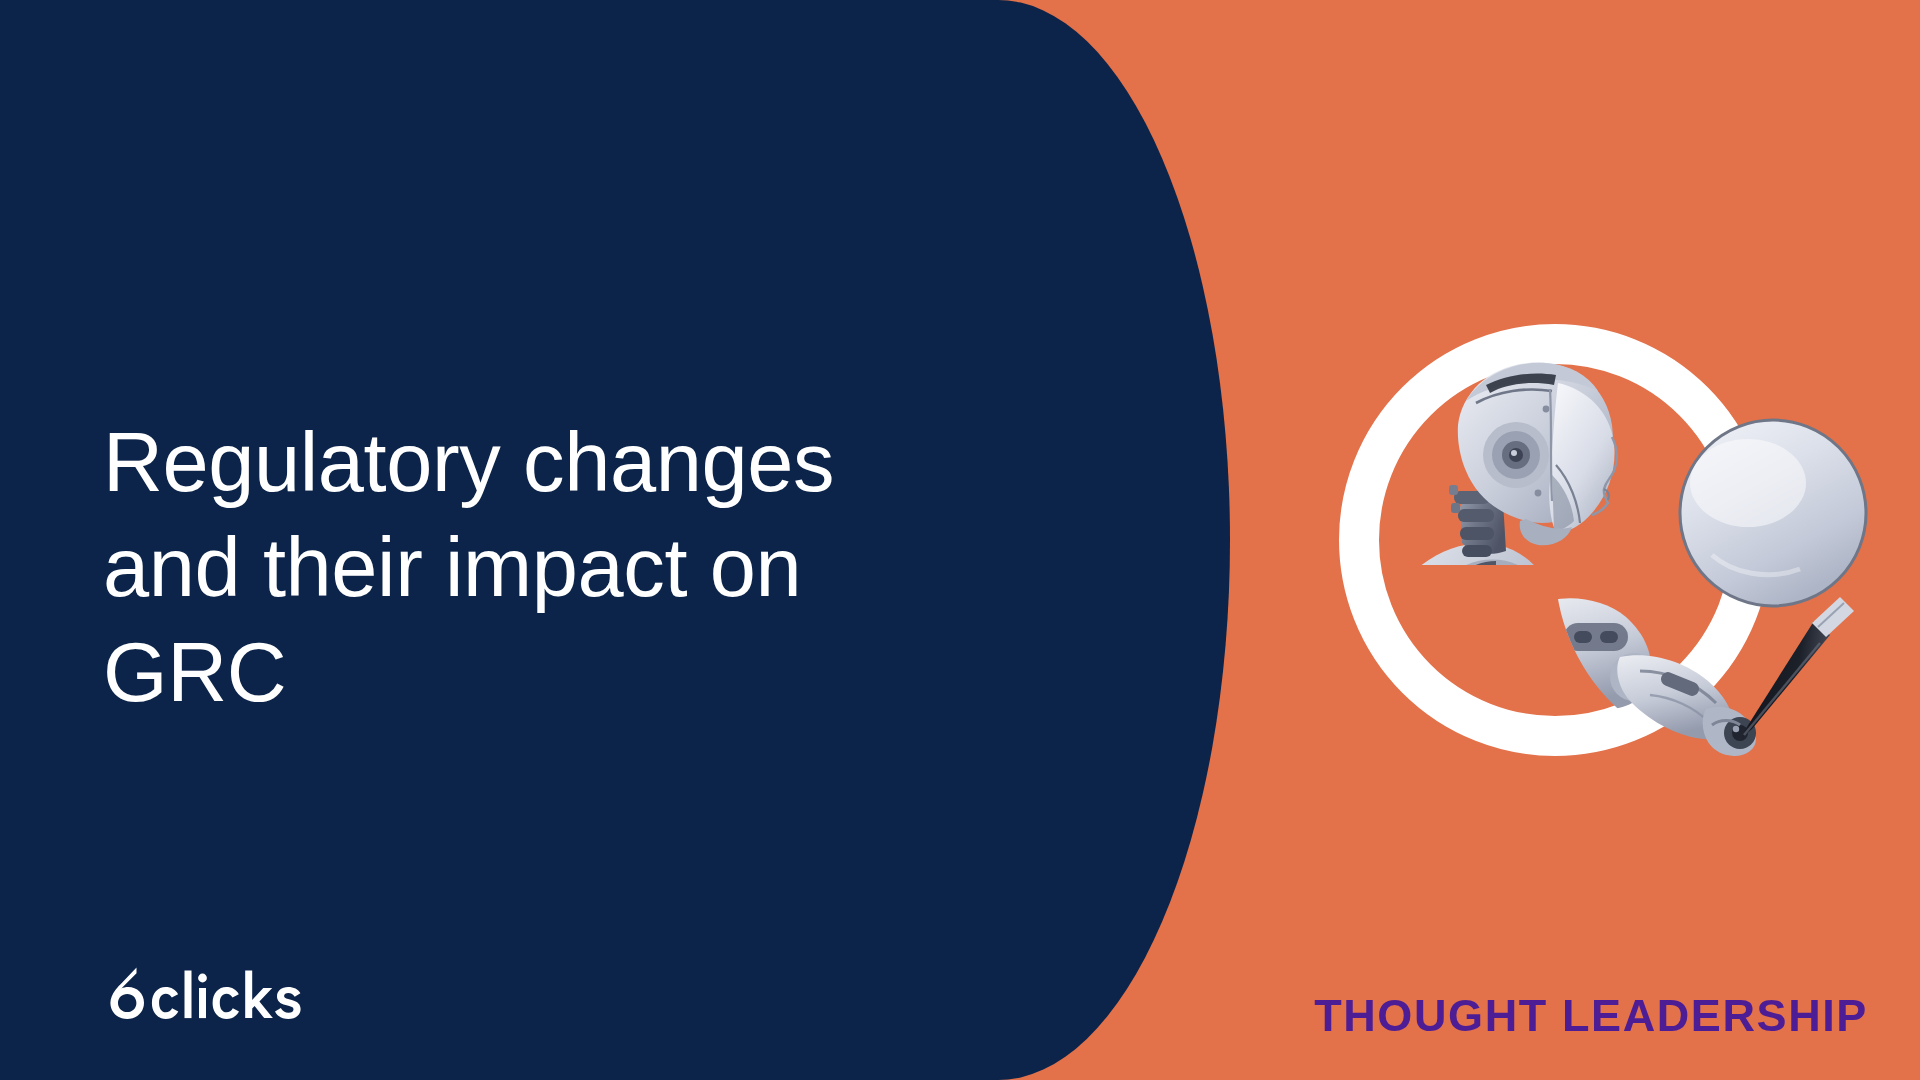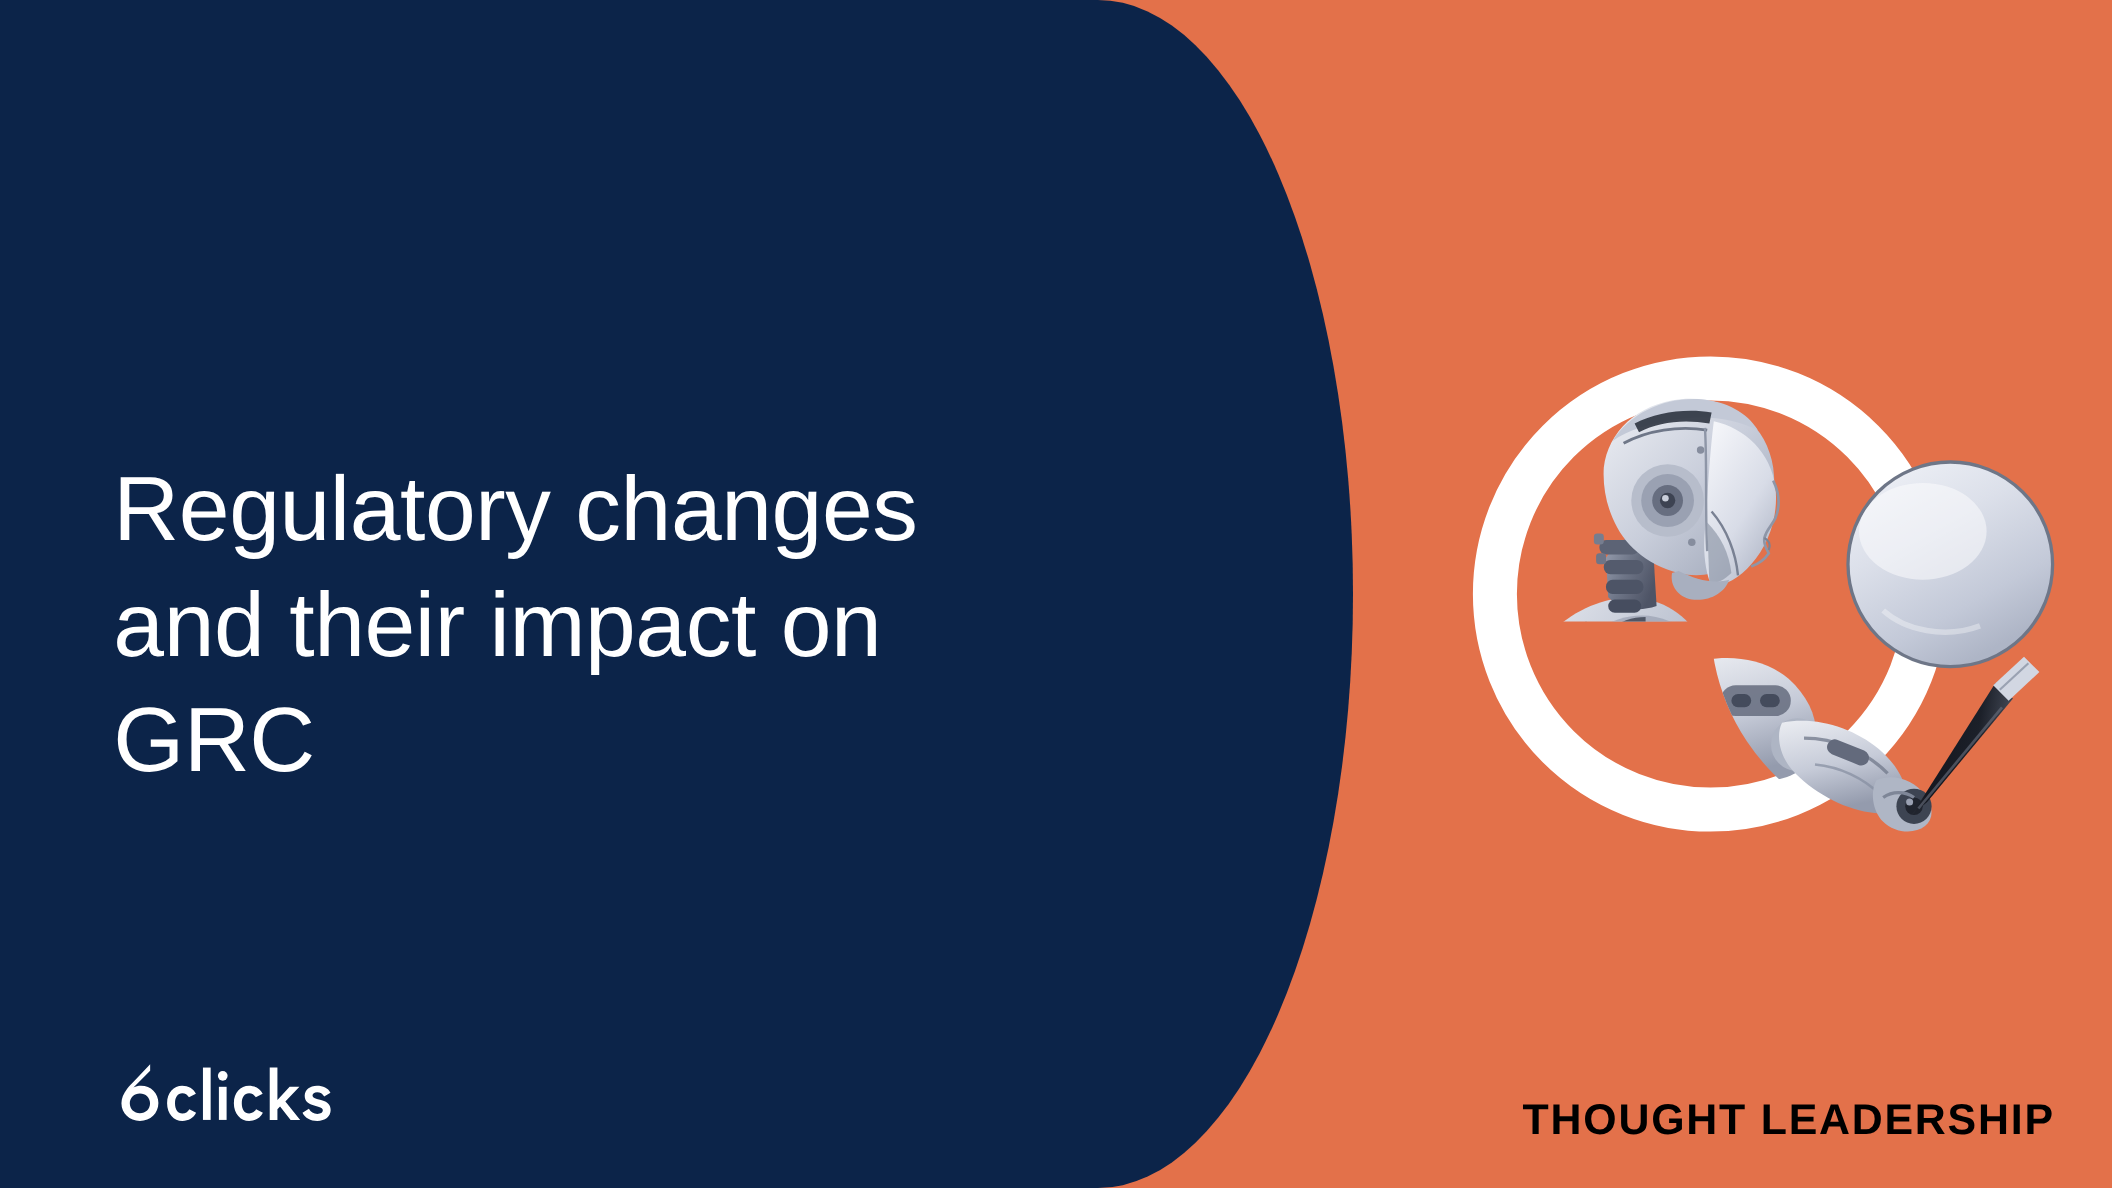--- a/index.html
+++ b/index.html
@@ -51,22 +51,22 @@
     display: flex;
     align-items: center;
   }
   .logo svg { display: block; }
 
   
   .category {
     position: absolute;
     right: 52px;
     bottom: 42px;
-    color: #000000;
-    font-size: 39px;
+    color: #4c1d95;
+    font-size: 45px;
     font-weight: 700;
     letter-spacing: 1.6px;
     line-height: 1;
     white-space: nowrap;
   }
 
   
   .artwork {
     position: absolute;
     left: 1320px;

